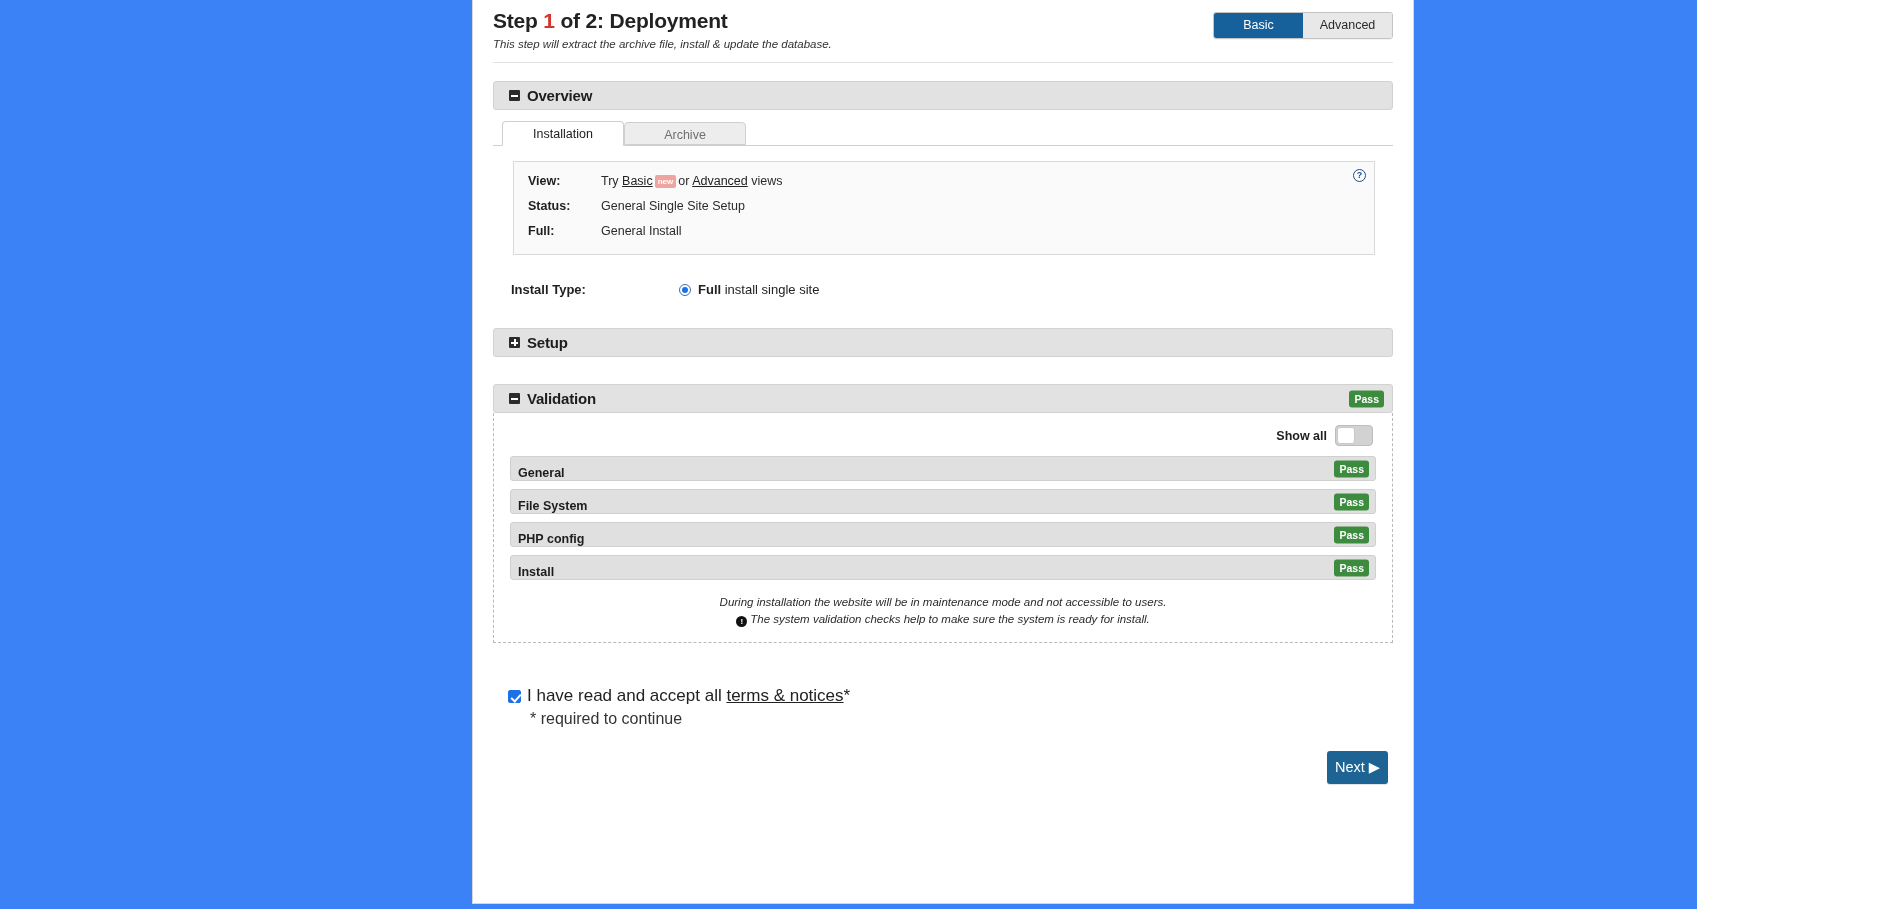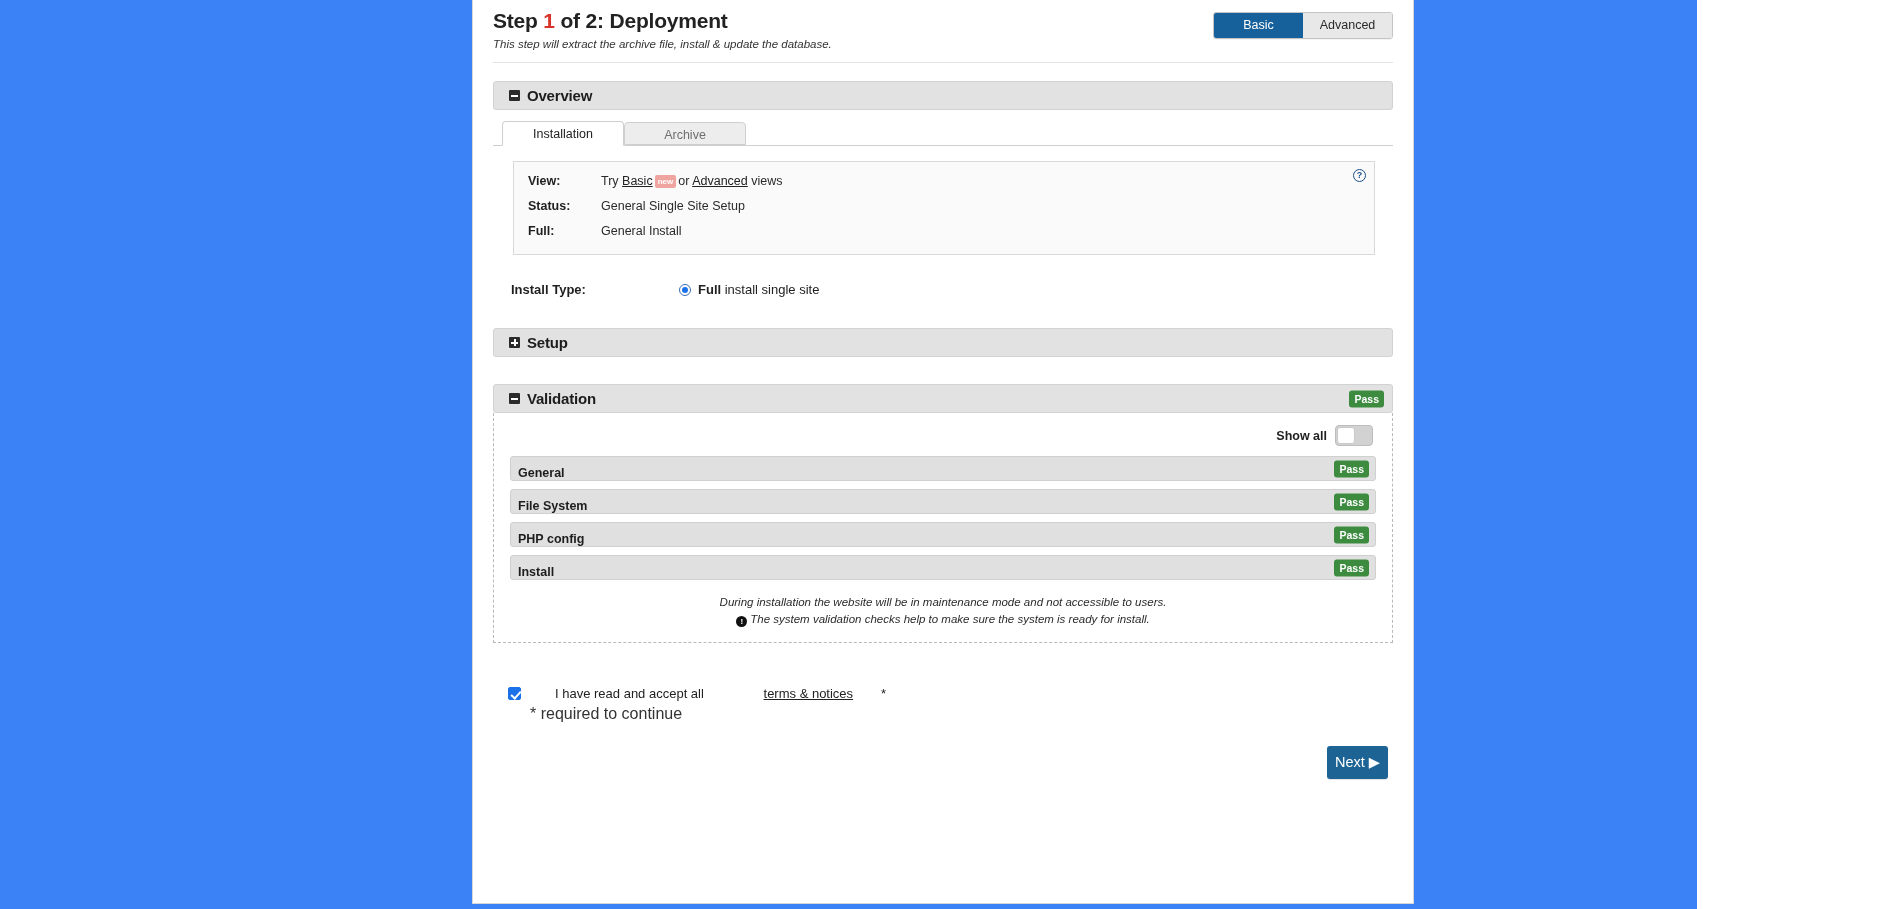--- a/index.html
+++ b/index.html
@@ -353,23 +353,22 @@
   }
 
   
   .terms-block {
     margin-top: 43px;
     padding-left: 15px;
   }
   .terms-row {
     display: flex;
     align-items: center;
-    font-size: 13px;
+    font-size: 17px;
     color: #222222;
-    gap: 28px;
   }
   .checkbox {
     width: 13px; height: 13px;
     background: #1b72e8;
     border: 1px solid #1b72e8;
     border-radius: 2px;
     margin-right: 6px;
     position: relative;
     cursor: pointer;
     flex: 0 0 auto;

